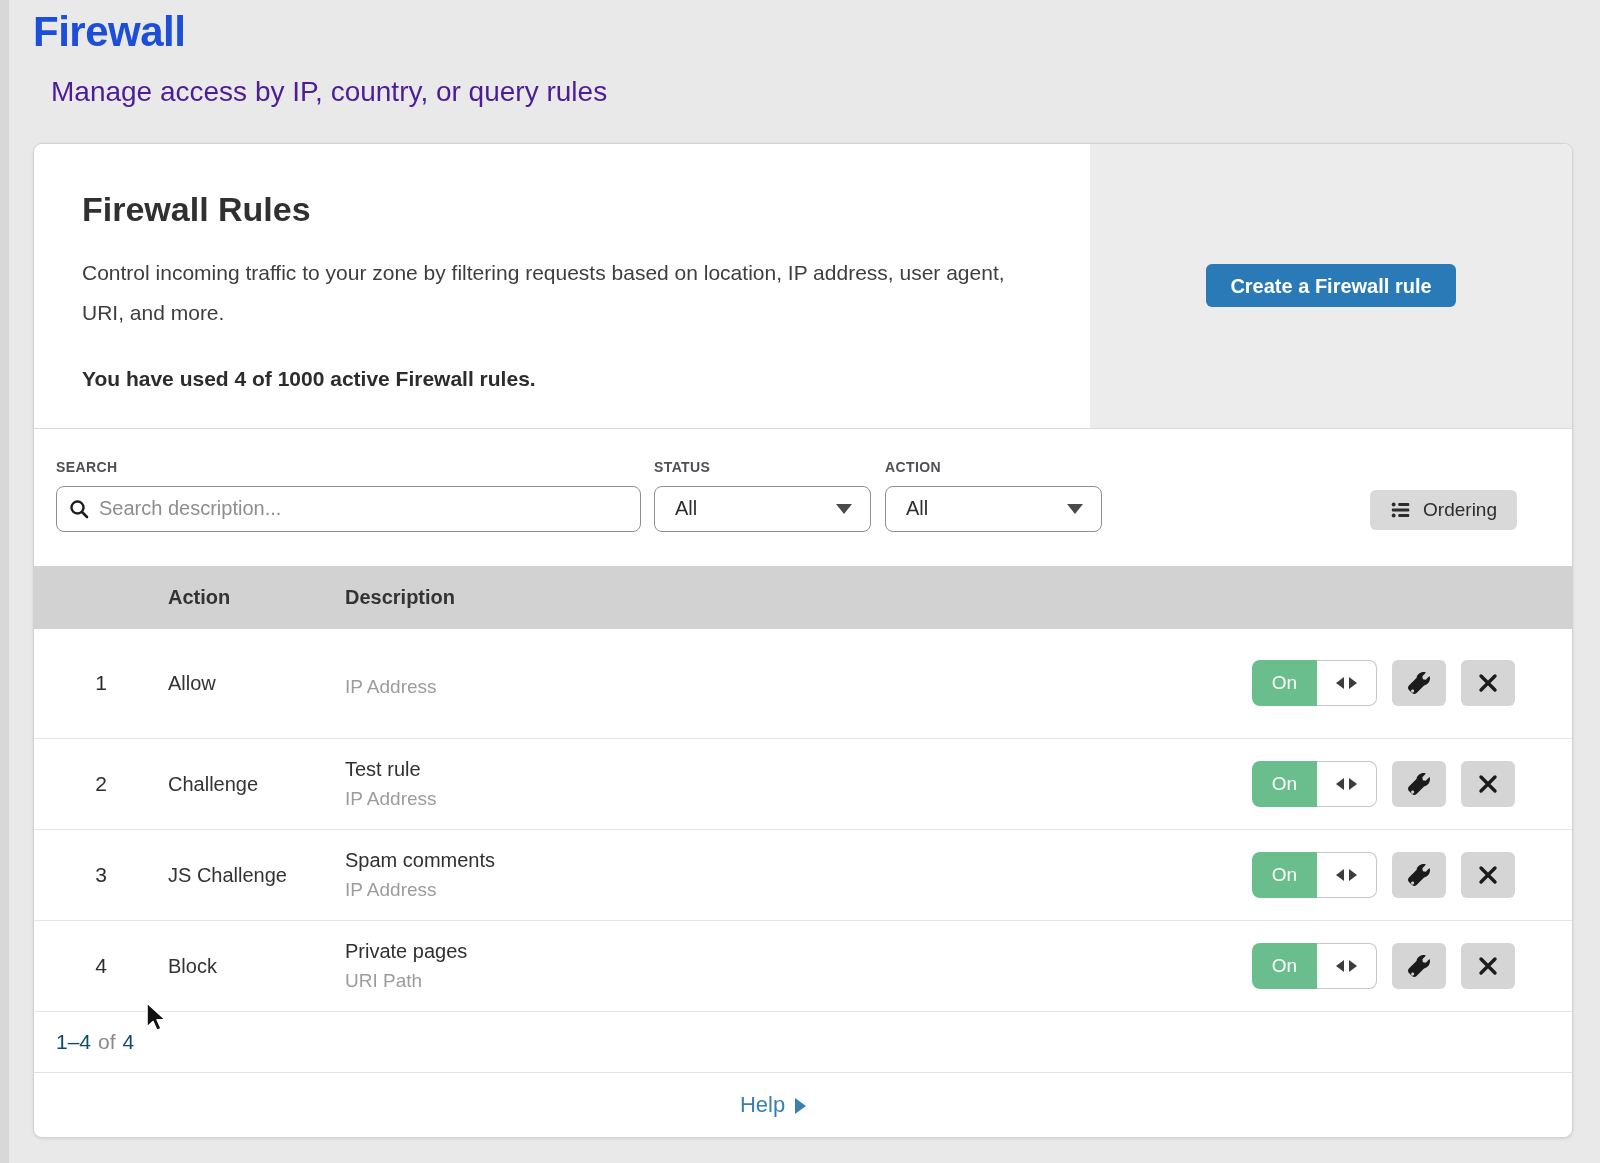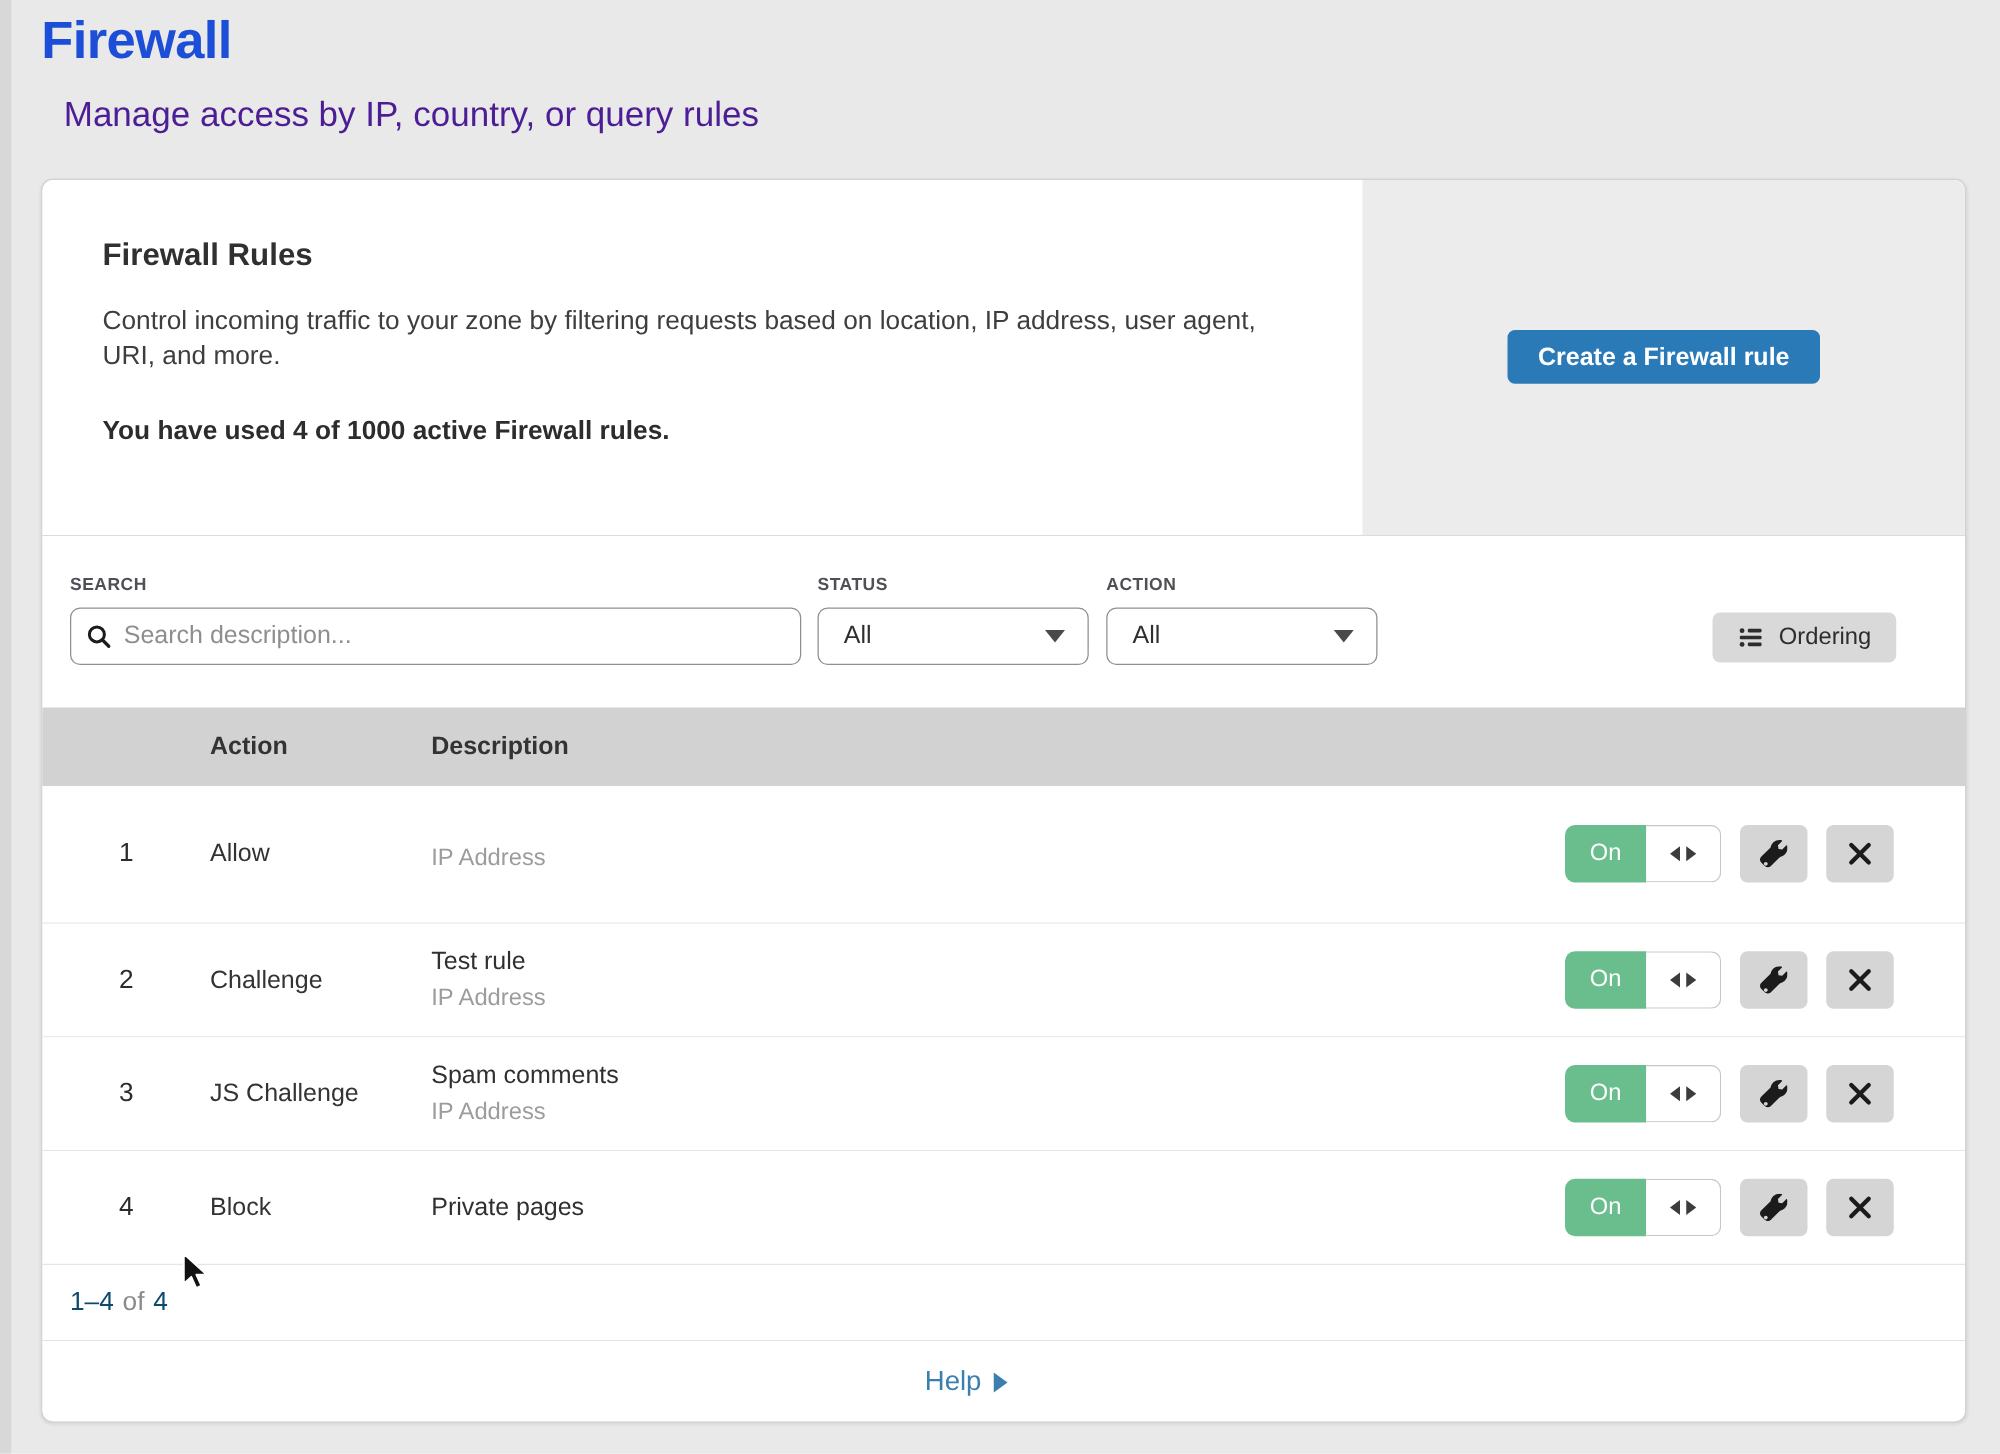--- a/index.html
+++ b/index.html
@@ -22,22 +22,22 @@
   .card {
     position:absolute; left:33px; top:143px; width:1540px; height:995px;
     background:#fff; border:1px solid #d2d2d2; border-radius:9px;
     box-shadow:0 1px 3px rgba(0,0,0,0.10);
     display:flex; flex-direction:column;
   }
 
   
   .top-section { height:285px; display:flex; border-bottom:1px solid #dcdcdc; }
   .intro { width:1056px; background:#fff; padding:46px 48px 0 48px; border-top-left-radius:9px; }
-  .intro h2 { font-size:25px; font-weight:bold; color:#303030; margin-bottom:24px; }
-  .intro .desc { font-size:21px; color:#3e3e3e; line-height:28px; max-width:950px; }
+  .intro h2 { font-size:34px; font-weight:bold; color:#303030; margin-bottom:24px; }
+  .intro .desc { font-size:21px; color:#3e3e3e; line-height:40px; max-width:950px; }
   .intro .usage { font-size:21px; color:#2c2c2c; font-weight:bold; margin-top:34px; }
   .create-panel {
     flex:1; background:#ececec; border-top-right-radius:9px;
     display:flex; align-items:center; justify-content:center;
   }
   .btn-primary {
     background:#2b7ab8; color:#fff; border:none; border-radius:6px;
     font-size:20px; font-weight:bold; padding:11px 24px; height:43px; min-width:248px;
     font-family:inherit; cursor:pointer;
   }
@@ -286,20 +286,21 @@
         </span>
       </button>
     </div>
   </div>
 
   <div class="rule-row">
     <div class="c-num row-num">4</div>
     <div class="c-action row-action">Block</div>
     <div class="c-desc desc-stack">
       <div class="desc-title">Private pages</div>
+      <div class="desc-match">URI Path</div>
     </div>
     <div class="c-ctl">
       <div class="toggle">
         <div class="toggle-on">On</div>
         <div class="toggle-knob">
           <span class="tri-left"></span>
           <span class="tri-right"></span>
         </div>
       </div>
       <button class="icon-btn">

